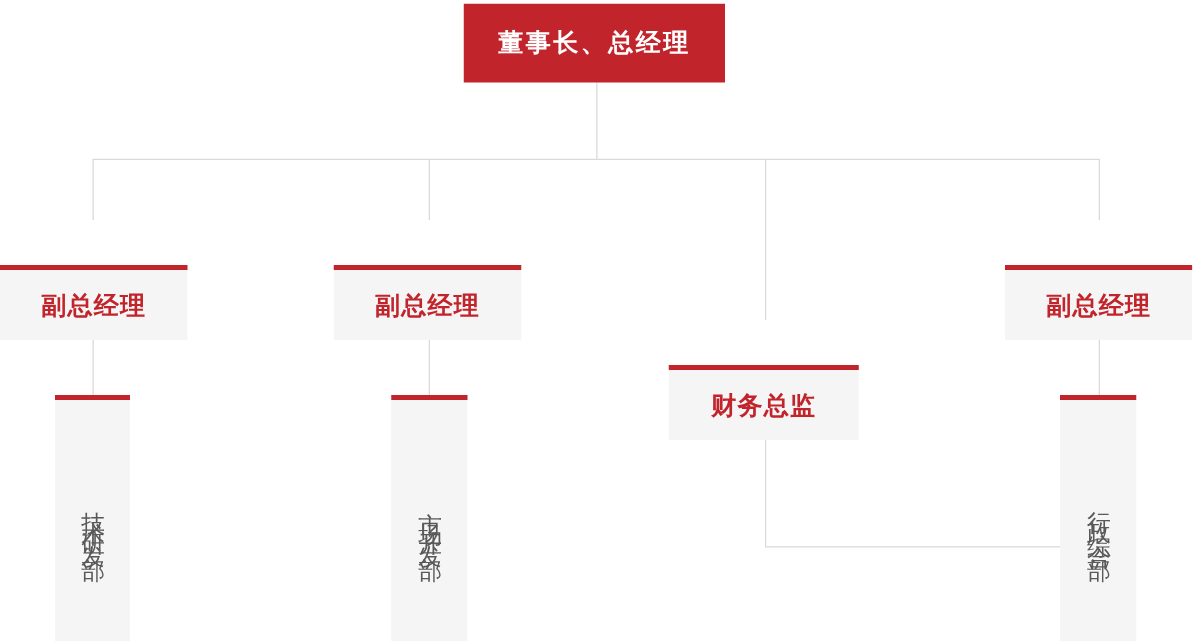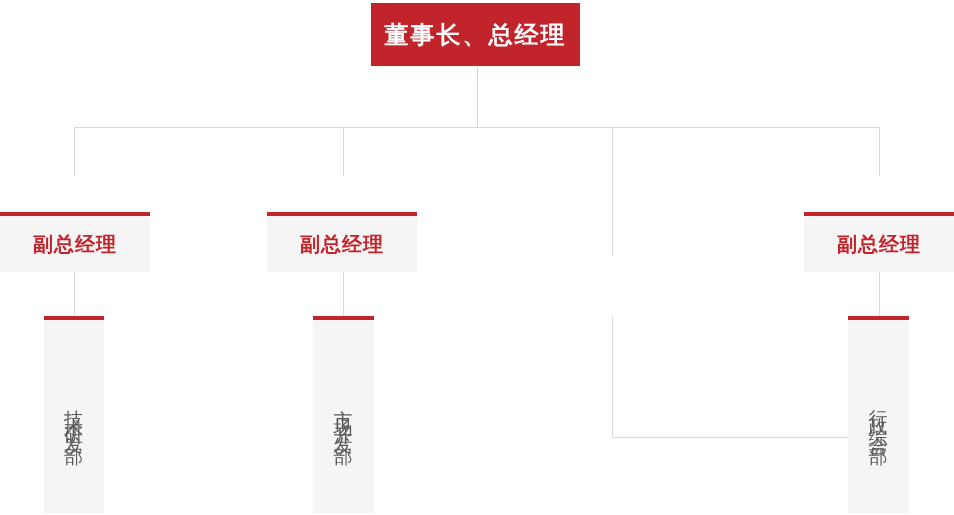--- a/index.html
+++ b/index.html
@@ -30,21 +30,21 @@
     position: absolute;
     display: flex;
     align-items: center;
     justify-content: center;
     text-align: center;
   }
   .root-node {
     left: 371px; top: 3px; width: 209px; height: 63px;
     background: var(--accent-red);
     color: var(--root-text);
-    font-size: 24px;
+    font-size: 20px;
     font-weight: bold;
     letter-spacing: 2px;
   }
   .l2-node {
     width: 150px; height: 60px;
     background: var(--node-bg);
     border-top: 4px solid var(--accent-red);
     color: var(--accent-red);
     font-size: 20px;
     font-weight: bold;
@@ -106,20 +106,23 @@
   </div>
 
   <div class="node l2-node vp1">
     <span>副总经理</span>
   </div>
 
   <div class="node l2-node vp2">
     <span>副总经理</span>
   </div>
 
+  <div class="node l2-node cfo">
+    <span>财务总监</span>
+  </div>
 
   <div class="node l2-node vp3">
     <span>副总经理</span>
   </div>
 
   <div class="node dept-node dept1">
     <span class="vtext">技术研发部</span>
   </div>
 
   <div class="node dept-node dept2">

